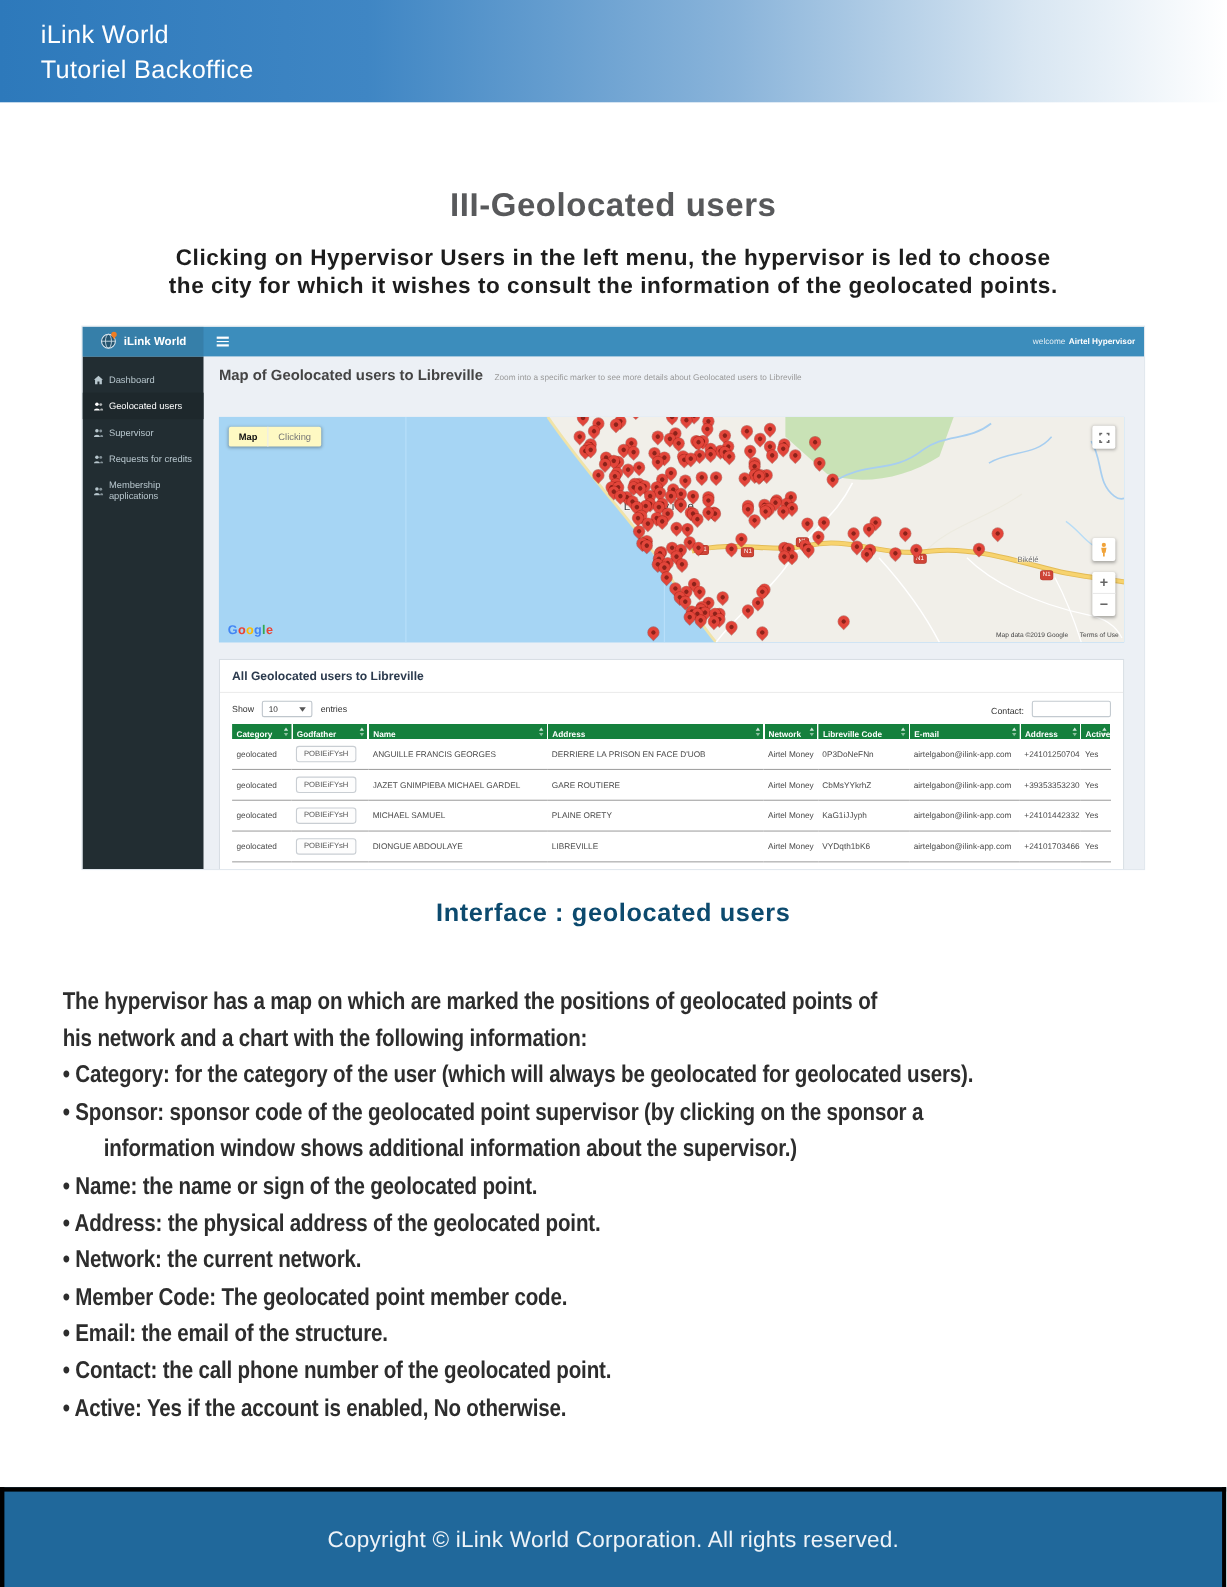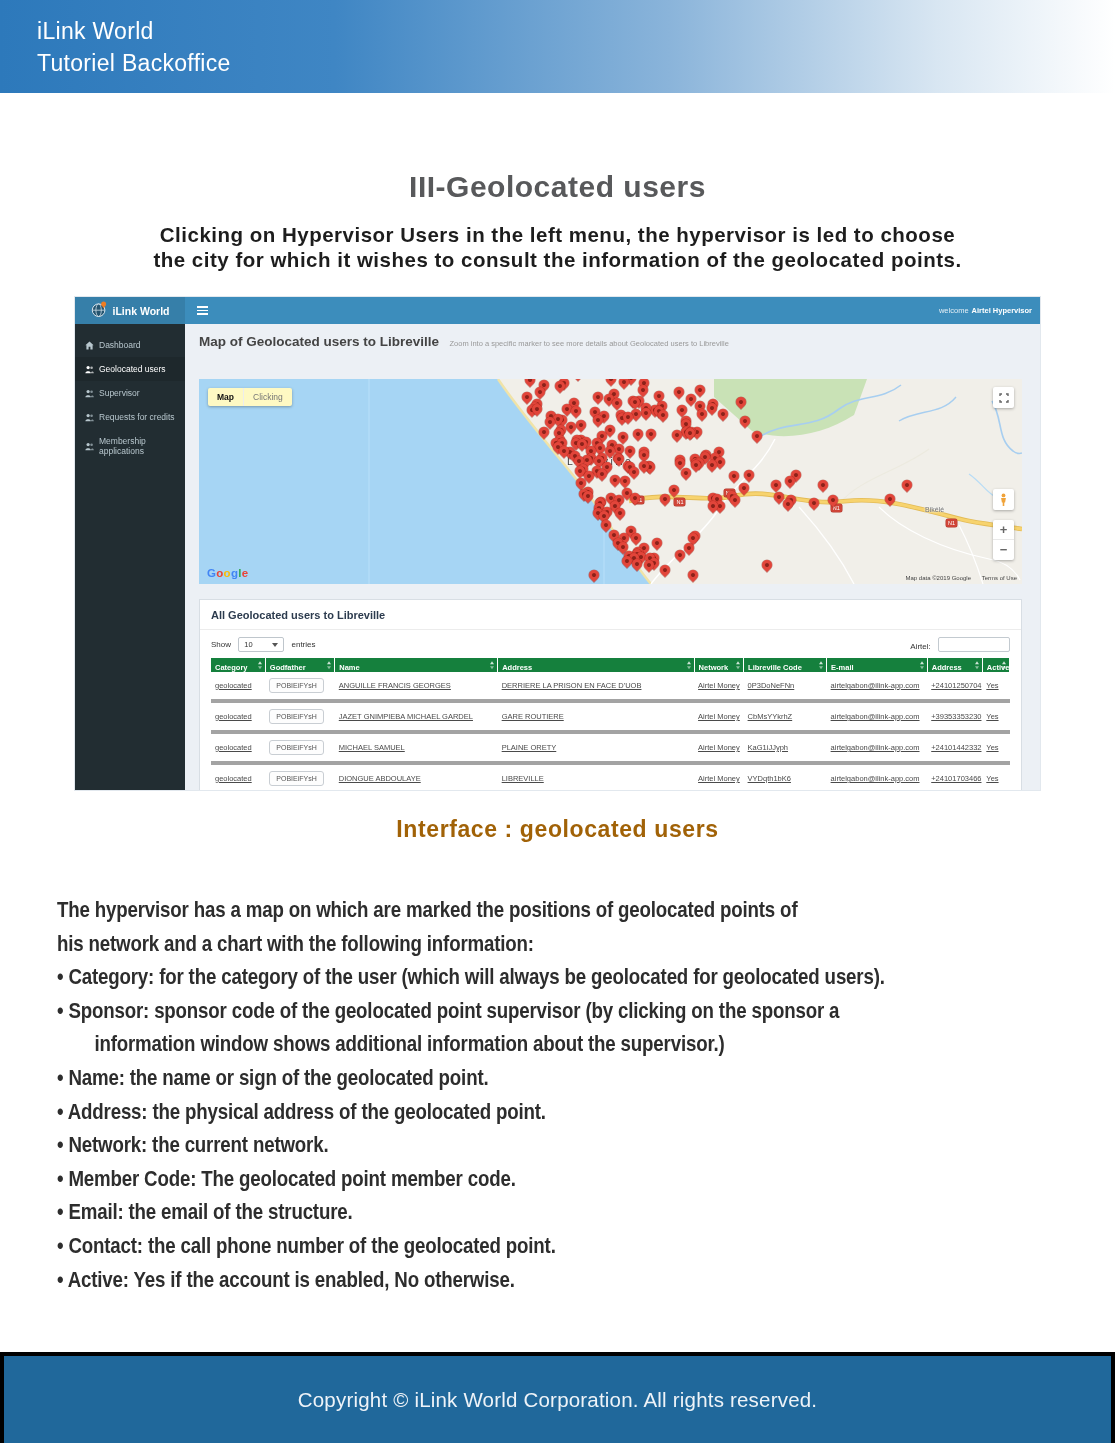--- a/index.html
+++ b/index.html
@@ -12,21 +12,21 @@
           background:linear-gradient(90deg,#2d79bb 0%,#3f86c4 30%,#8ab4da 60%,#d8e6f2 84%,#ffffff 100%); }
   .band-line { position:absolute; left:37px; color:#fff; font-size:23px; letter-spacing:0.3px; }
   .band-line1 { top:18px; } .band-line2 { top:50px; }
 
   .doc-title { position:absolute; top:170px; width:100%; text-align:center;
                font-size:30px; font-weight:bold; color:#58595b; letter-spacing:0.5px; }
   .intro { position:absolute; top:222px; left:0; width:100%; text-align:center;
            font-size:20.5px; font-weight:bold; color:#1d1d1d; letter-spacing:0.5px; line-height:25px; }
 
   .caption { position:absolute; top:816px; width:100%; text-align:center;
-             font-size:23px; font-weight:bold; color:#a16207; letter-spacing:0.6px; }
+             font-size:23px; font-weight:bold; color:#0c4a6e; letter-spacing:0.6px; }
 
   .body-block { position:absolute; left:57px; top:893px; width:1200px;
                 transform:scaleX(0.85); transform-origin:0 0;
                 font-size:22px; font-weight:bold; color:#2d2d2d; }
   .body-line { line-height:33.6px; letter-spacing:-0.2px; white-space:nowrap; }
   .body-line.indent { padding-left:44px; }
 
   .copyright { position:absolute; left:0; top:1352px; width:100%; height:91px;
                background:#20689b; border:4px solid #000; border-bottom:none;
                display:flex; align-items:center; justify-content:center;
@@ -103,22 +103,22 @@
                 border-top:4px solid #555; }
   .search-input { width:72px; height:15px; border:1px solid #c3cad0; border-radius:2px; margin-left:5px; outline:none; }
 
   table.grid { width:100%; border-collapse:collapse; table-layout:fixed; }
   .grid th { background:#15803d; color:#fff; text-align:left; padding:5px 10px 0 4px; font-size:7.5px;
              position:relative; border-right:1px solid rgba(255,255,255,.18); font-weight:bold;
              white-space:nowrap; overflow:hidden; }
   .sort { position:absolute; right:3px; top:50%; transform:translateY(-50%); display:flex; flex-direction:column; gap:1.5px; }
   .sort .up { width:0;height:0;border-left:2.5px solid transparent;border-right:2.5px solid transparent;border-bottom:3px solid rgba(255,255,255,.8); }
   .sort .dn { width:0;height:0;border-left:2.5px solid transparent;border-right:2.5px solid transparent;border-top:3px solid rgba(255,255,255,.5); }
-  .grid td { padding:6px 4px; border-bottom:4px solid #a3a3a3; color:#4a4a4a; font-size:7.5px;
-             white-space:nowrap; overflow:hidden;text-decoration:underline; }
+  .grid td { padding:6px 4px; border-bottom:1px solid #a3a3a3; color:#4a4a4a; font-size:7.5px;
+             white-space:nowrap; overflow:hidden; }
   .gf-btn { display:inline-block; border:1px solid #c9ced3; background:#fdfdfd; border-radius:3px;
             padding:3px 6px; font-size:7px; color:#555; }
 </style>
 </head>
 <body>
 
 <div id="page">
 
   <div class="band">
     <div class="band-line band-line1">iLink World</div>
@@ -488,21 +488,21 @@
         <div class="length-row">
           <div>
             <span>Show</span>
             <span class="select-box">
               <span>10</span>
               <span class="caret-down"></span>
             </span>
             <span>entries</span>
           </div>
           <div>
-            <span>Airtel:</span>
+            <span>Contact:</span>
             <input class="search-input" type="text" style="">
           </div>
         </div>
 
         <table class="grid">
           <colgroup id="cols">
               <col style="width: 6.8%;">
               <col style="width: 8.7%;">
               <col style="width: 20.4%;">
               <col style="width: 24.6%;">

